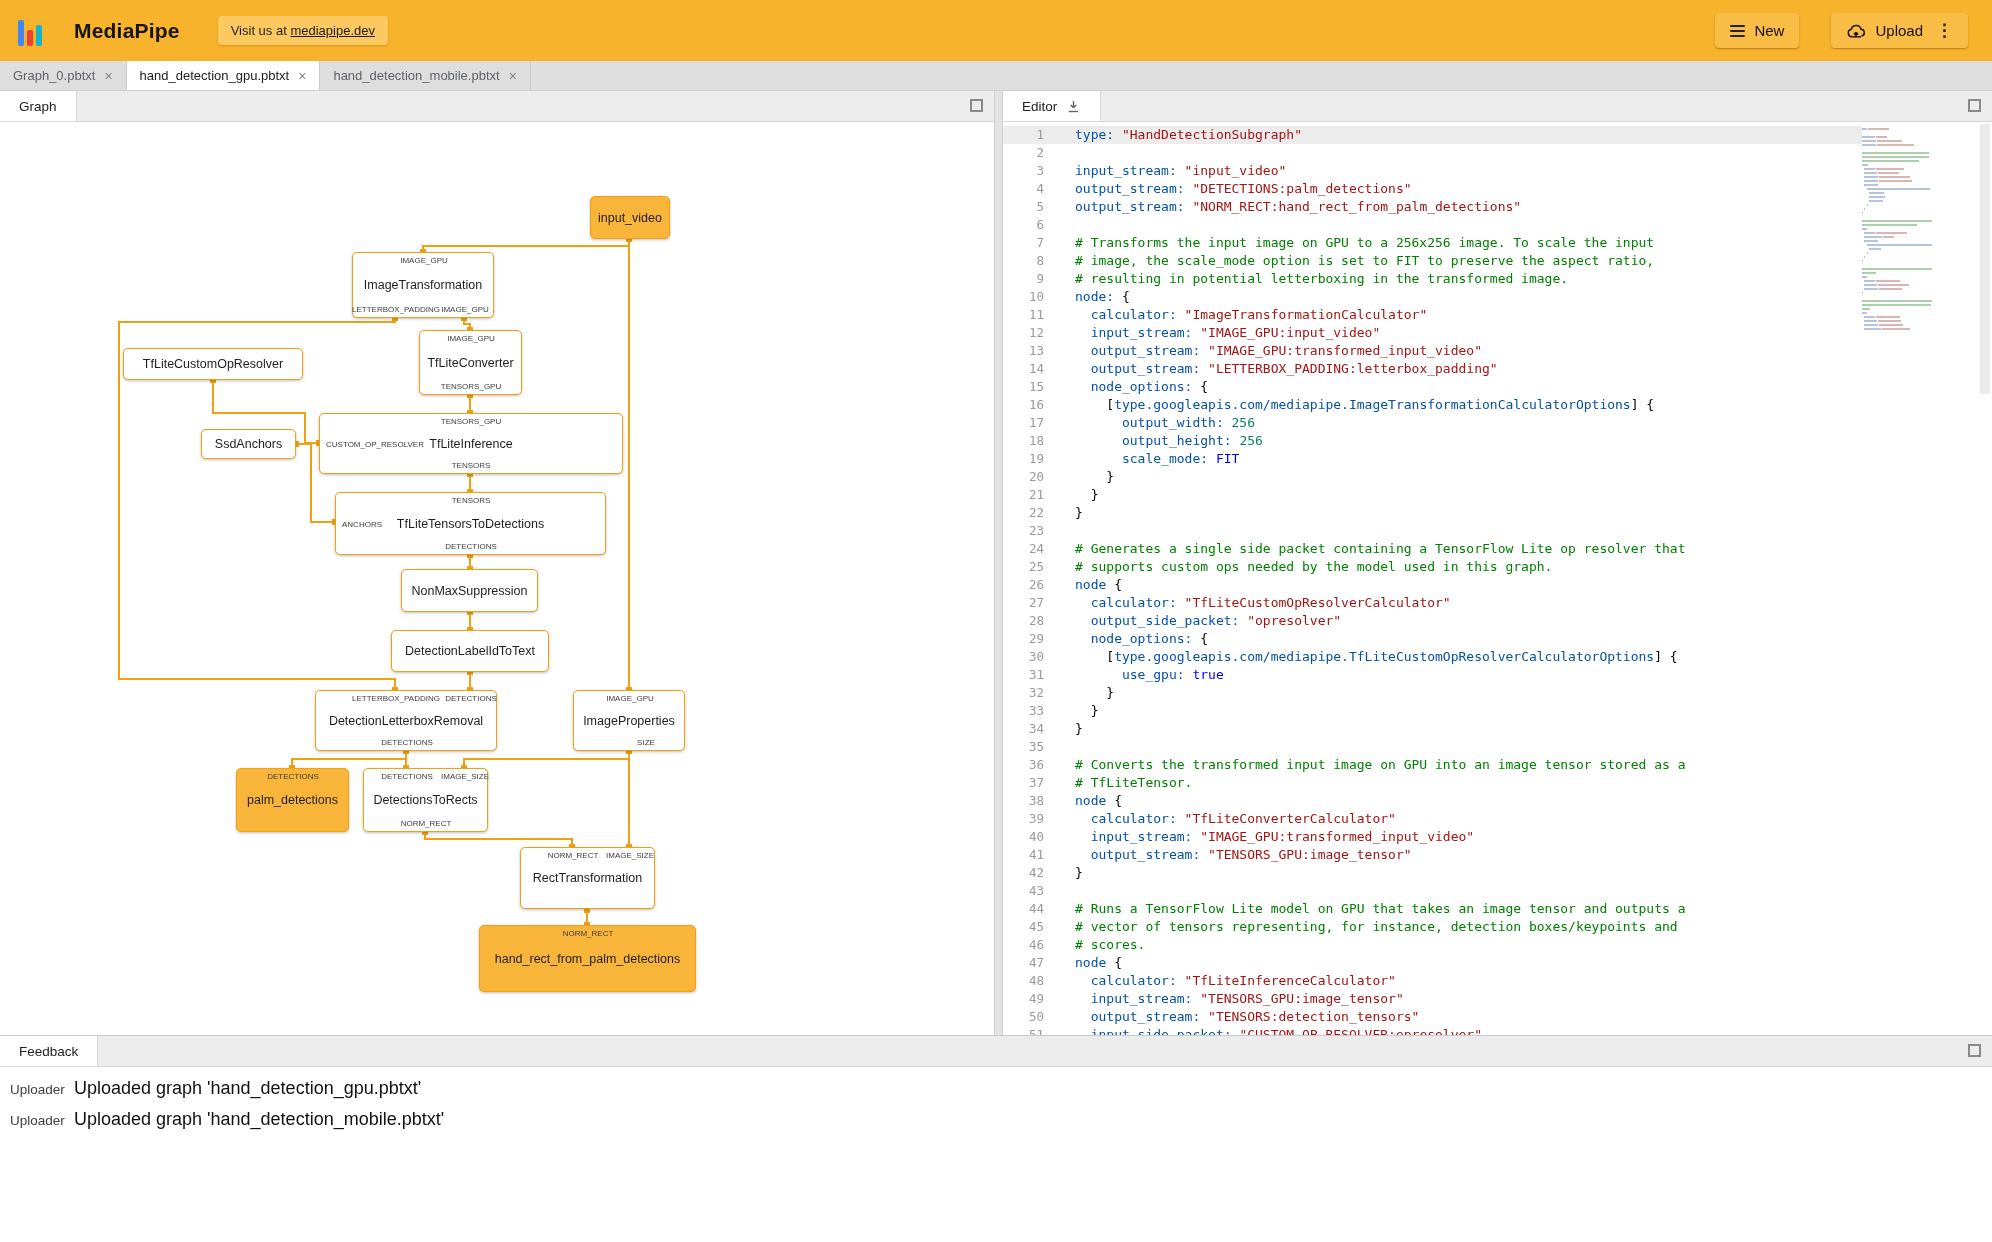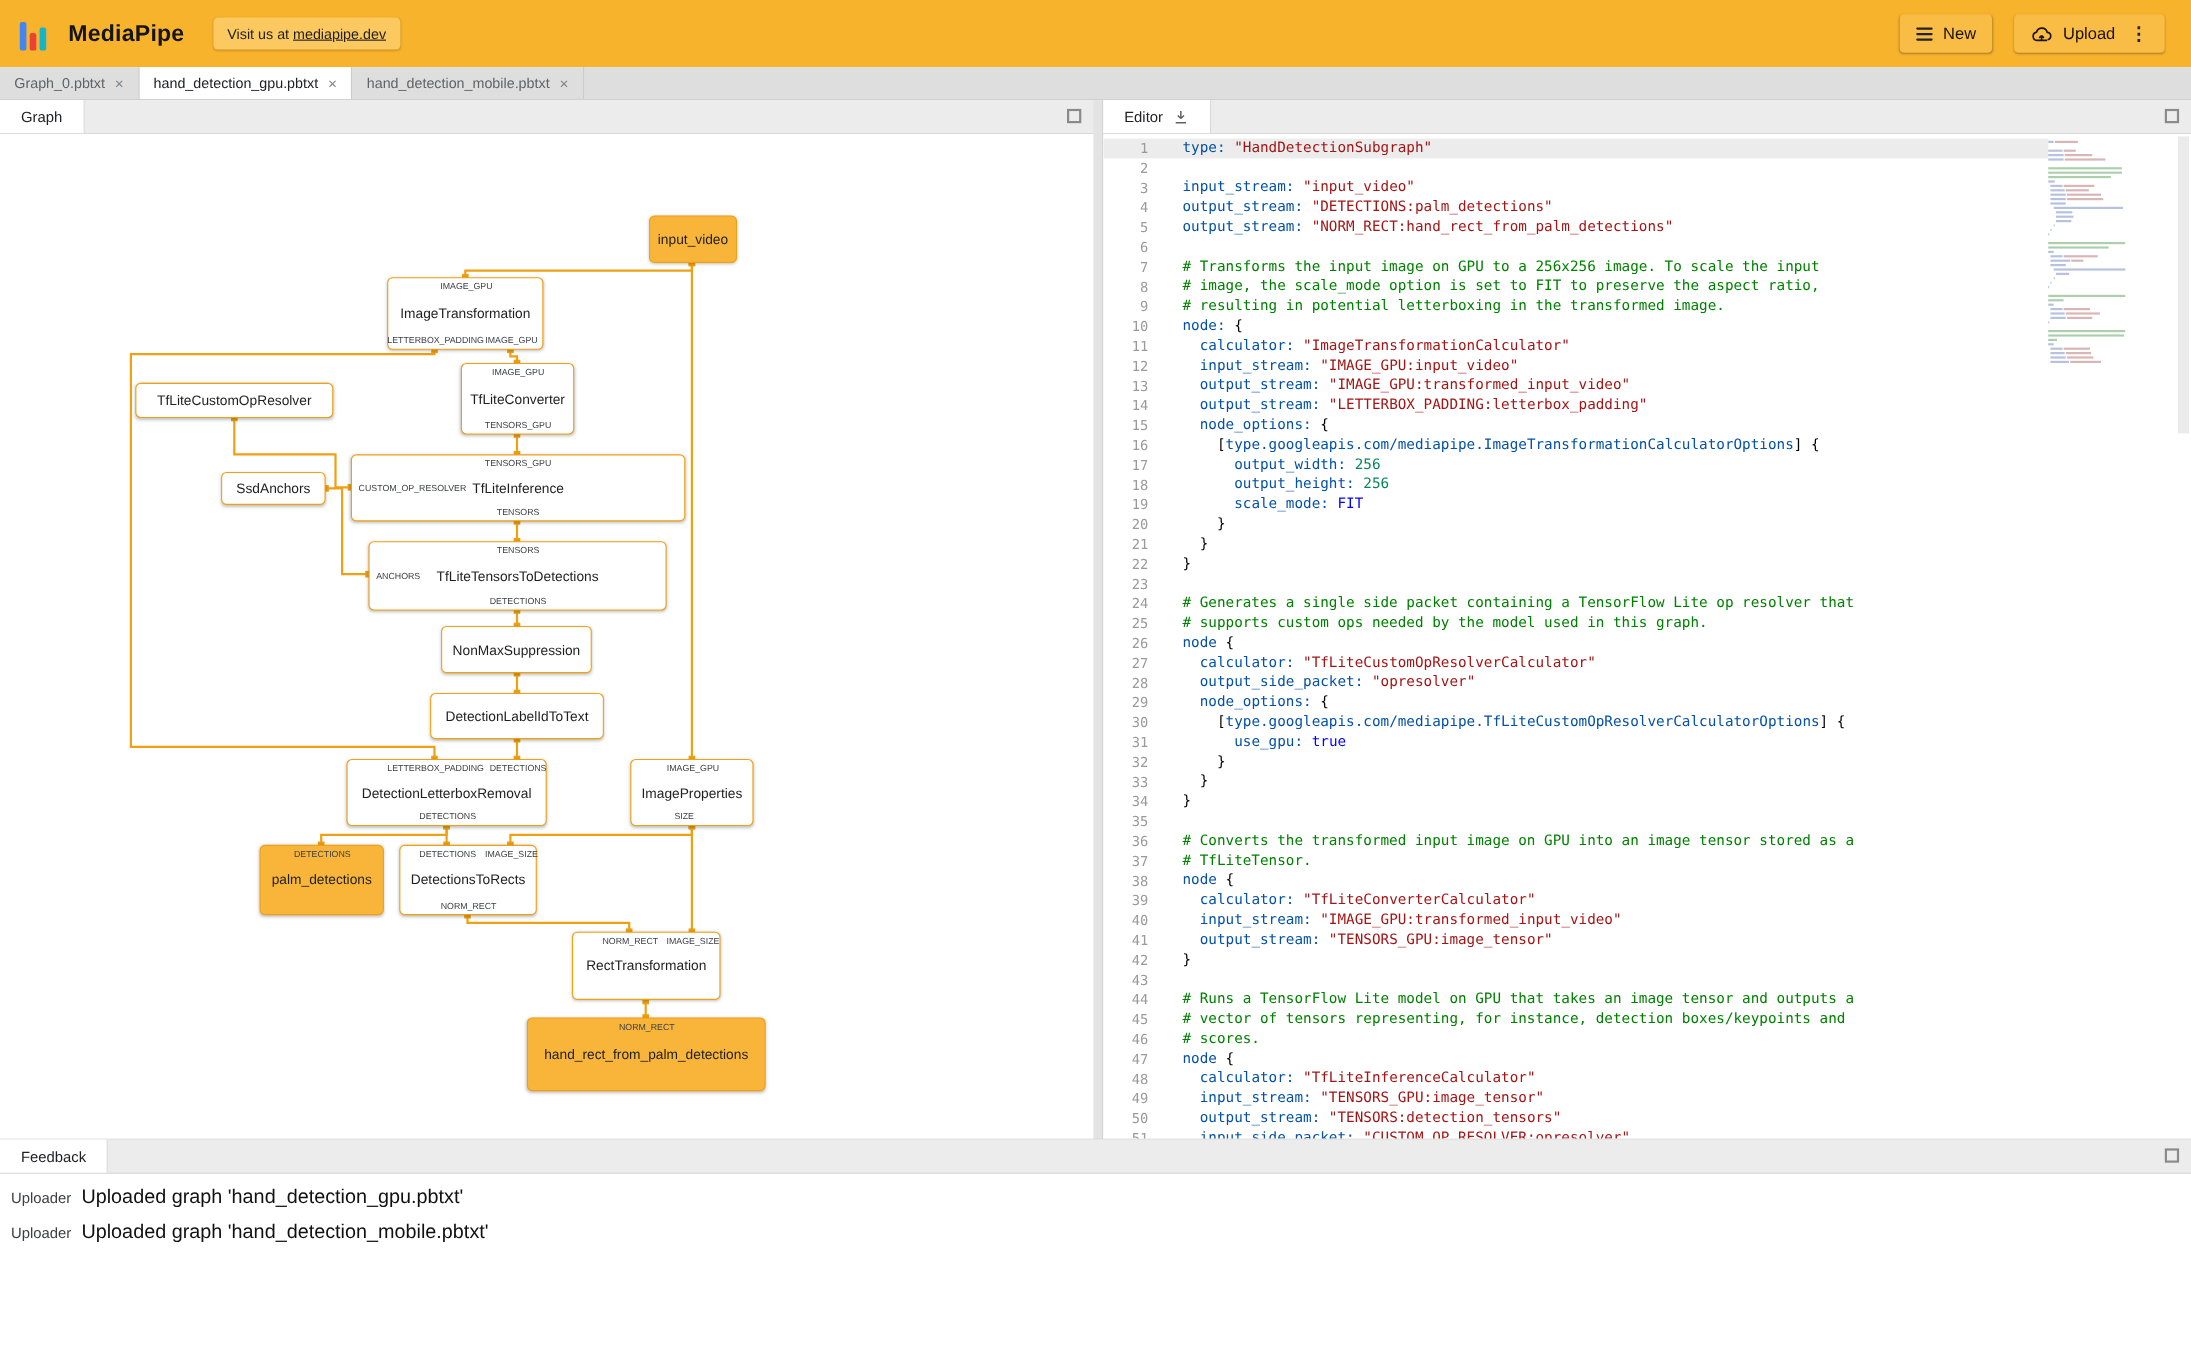--- a/index.html
+++ b/index.html
@@ -2,21 +2,21 @@
 <html style="--c-accent: #F8B32C; --c-header_button: #F9BD45; --c-header_badge: #FBC95F; --c-node_fill: #F9B53A; --c-node_border: #EFA013; --c-edge: #EFA013; --c-key: #0451A5; --c-string: #A31515; --c-comment: #008000; --c-number: #098658; --c-keyword: #0000FF;"><head>
 <meta charset="utf-8">
 <style>
   *{margin:0;padding:0;box-sizing:border-box}
   html,body{width:1992px;height:1242px;overflow:hidden;background:#fff;
     font-family:"Liberation Sans",sans-serif;color:#202124}
   .app{width:1992px;height:1242px;display:flex;flex-direction:column}
 
   
   header{height:61px;background:var(--c-accent,#F8B32C);display:flex;align-items:center;
-    padding:0 18px;gap:14px;flex-shrink:0}
+    padding:0 18px;gap:26px;flex-shrink:0}
   .logo{width:30px;height:30px;display:flex;align-items:flex-end;gap:3px}
   .logo i{display:block;border-radius:2px}
   .logo .b1{width:6px;height:26px;background:#4285F4}
   .logo .b2{width:6px;height:16px;background:#EA4335}
   .logo .b3{width:6px;height:21px;background:#12B5CB}
   .app-title{font-size:21px;font-weight:700;color:#151515;letter-spacing:.2px}
   .visit-badge{background:var(--c-header_badge,#FBC95F);border-radius:4px;padding:7px 13px;
     font-size:13px;color:#1f1f1f;margin-left:12px;box-shadow:0 1px 2px rgba(0,0,0,.18)}
   .visit-badge a{color:#1f1f1f;text-decoration:underline;cursor:pointer}
   .spacer{flex:1}
@@ -237,21 +237,21 @@
               <span class="nlabel">DetectionLabelIdToText</span>
             </div>
             <div class="gnode" style="left: 315px; top: 568px; width: 182px; height: 61px;">
               <span class="port top" style="left:80px">LETTERBOX_PADDING</span>
               <span class="port top" style="left:155px">DETECTIONS</span>
               <span class="port bottom" style="left:91px">DETECTIONS</span>
               <span class="nlabel">DetectionLetterboxRemoval</span>
             </div>
             <div class="gnode" style="left: 573px; top: 568px; width: 112px; height: 61px;">
               <span class="port top" style="left:56px">IMAGE_GPU</span>
-              <span class="port bottom" style="left:48px">SIZE</span>
+              <span class="port bottom" style="left:72px">SIZE</span>
               <span class="nlabel">ImageProperties</span>
             </div>
             <div class="gnode stream" style="left: 236px; top: 646px; width: 113px; height: 64px;">
               <span class="port top" style="left:56px">DETECTIONS</span>
               <span class="nlabel">palm_detections</span>
             </div>
             <div class="gnode" style="left: 363px; top: 646px; width: 125px; height: 64px;">
               <span class="port top" style="left:43px">DETECTIONS</span>
               <span class="port top" style="left:101px">IMAGE_SIZE</span>
               <span class="port bottom" style="left:62px">NORM_RECT</span>

